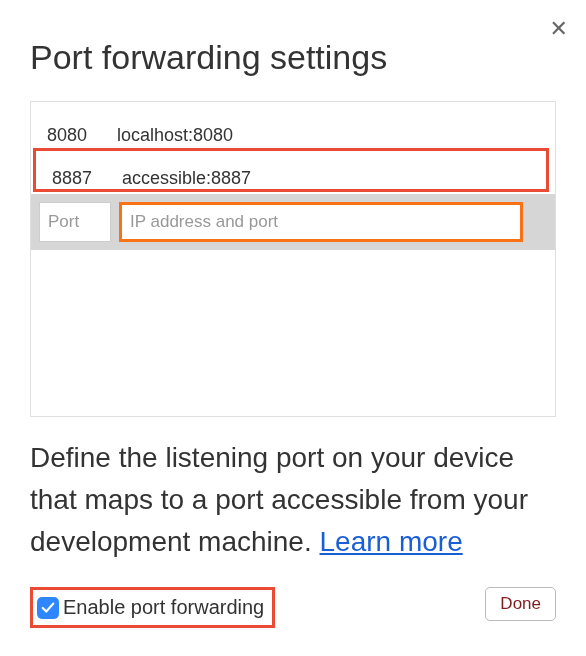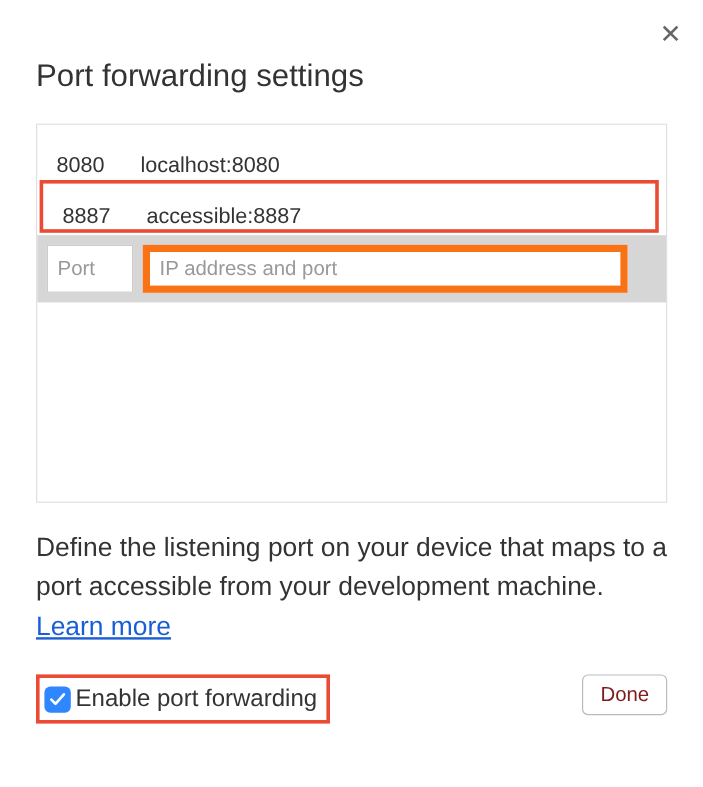--- a/index.html
+++ b/index.html
@@ -25,24 +25,24 @@
       top: 18px;
       right: 18px;
       font-size: 22px;
       color: #666;
       cursor: pointer;
       background: none;
       border: none;
       line-height: 1;
     }
     .title {
-      font-size: 26px;
+      font-size: 34px;
       font-weight: 400;
       color: #333;
-      margin-top: 24px;
+      margin-top: 14px;
       margin-bottom: 24px;
     }
     .mapping-area {
       border: 1px solid #e0e0e0;
       background: #fff;
       height: 316px;
       overflow: hidden;
     }
     .row {
       display: flex;
@@ -74,32 +74,32 @@
       height: 40px;
       border: 1px solid #ccc;
       background: #fff;
       font-size: 17px;
       padding: 0 8px;
       color: #999;
     }
     .addr-input {
       flex: 1;
       height: 40px;
-      border: 6px solid #f97316;
+      border: 3px solid #f97316;
       background: #fff;
       font-size: 17px;
       padding: 0 8px;
       color: #4d7c0f;
       margin-right: 24px;
     }
     .port-input::placeholder, .addr-input::placeholder {
       color: #999;
     }
     .description {
-      font-size: 22px;
+      font-size: 28px;
       line-height: 1.5;
       color: #333;
       margin-top: 20px;
     }
     .learn-more {
       color: #1a5ed6;
       text-decoration: underline;
       cursor: pointer;
     }
     .footer {

